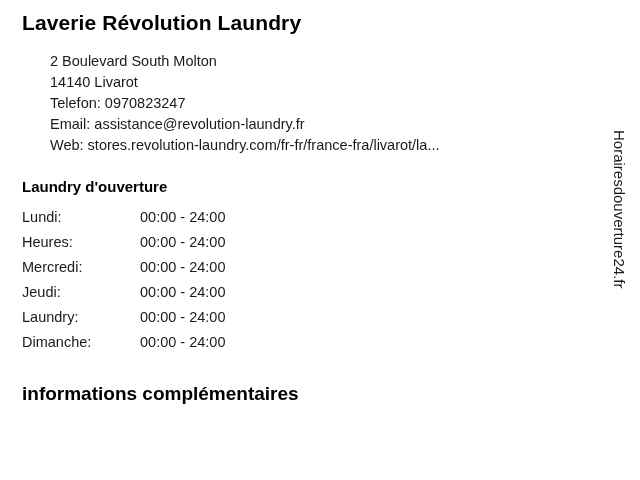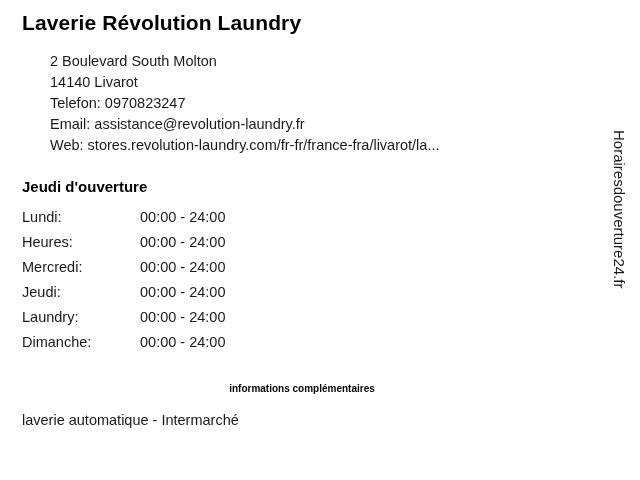--- a/index.html
+++ b/index.html
@@ -62,26 +62,25 @@
   }
   td.day {
     width: 118px;
     padding-right: 4px;
     white-space: nowrap;
   }
   td.time {
     white-space: nowrap;
   }
   .extra-head {
-    font-size: 10px;
+    font-size: 19px;
     font-weight: bold;
     color: #000000;
     margin-top: 24px;
     margin-bottom: 16px;
-    text-align: center;
   }
   .extra-text {
     font-size: 14.5px;
     line-height: 20px;
     color: #1a1a1a;
   }
   .sidebar {
     position: absolute;
     right: 6px;
     top: 130px;
@@ -107,21 +106,21 @@
   <div class="content">
 
     <h1 class="title">Laverie Révolution Laundry</h1>
 
     <div class="addr-line">2 Boulevard South Molton</div>
     <div class="addr-line">14140 Livarot</div>
     <div class="addr-line">Telefon: 0970823247</div>
     <div class="addr-line">Email: assistance@revolution-laundry.fr</div>
     <div class="addr-line">Web: stores.revolution-laundry.com/fr-fr/france-fra/livarot/la...</div>
 
-    <div class="section-head">Jeudi d'ouverture</div>
+    <div class="section-head">Laundry d'ouverture</div>
 
     <table class="hours">
       <tbody>
         <tr>
           <td class="day">Lundi:</td>
           <td class="time">00:00 - 24:00</td>
         </tr>
         <tr>
           <td class="day">Heures:</td>
           <td class="time">00:00 - 24:00</td>
@@ -139,21 +138,20 @@
           <td class="time">00:00 - 24:00</td>
         </tr>
         <tr>
           <td class="day">Dimanche:</td>
           <td class="time">00:00 - 24:00</td>
         </tr>
       </tbody>
     </table>
 
     <div class="extra-head">informations complémentaires</div>
-    <div class="extra-text">laverie automatique - Intermarché</div>
 
   </div>
 
   <div class="sidebar">
     <span class="sidebar-text">Horairesdouverture24.fr</span>
   </div>
 
 </div>
 
 </body></html>

